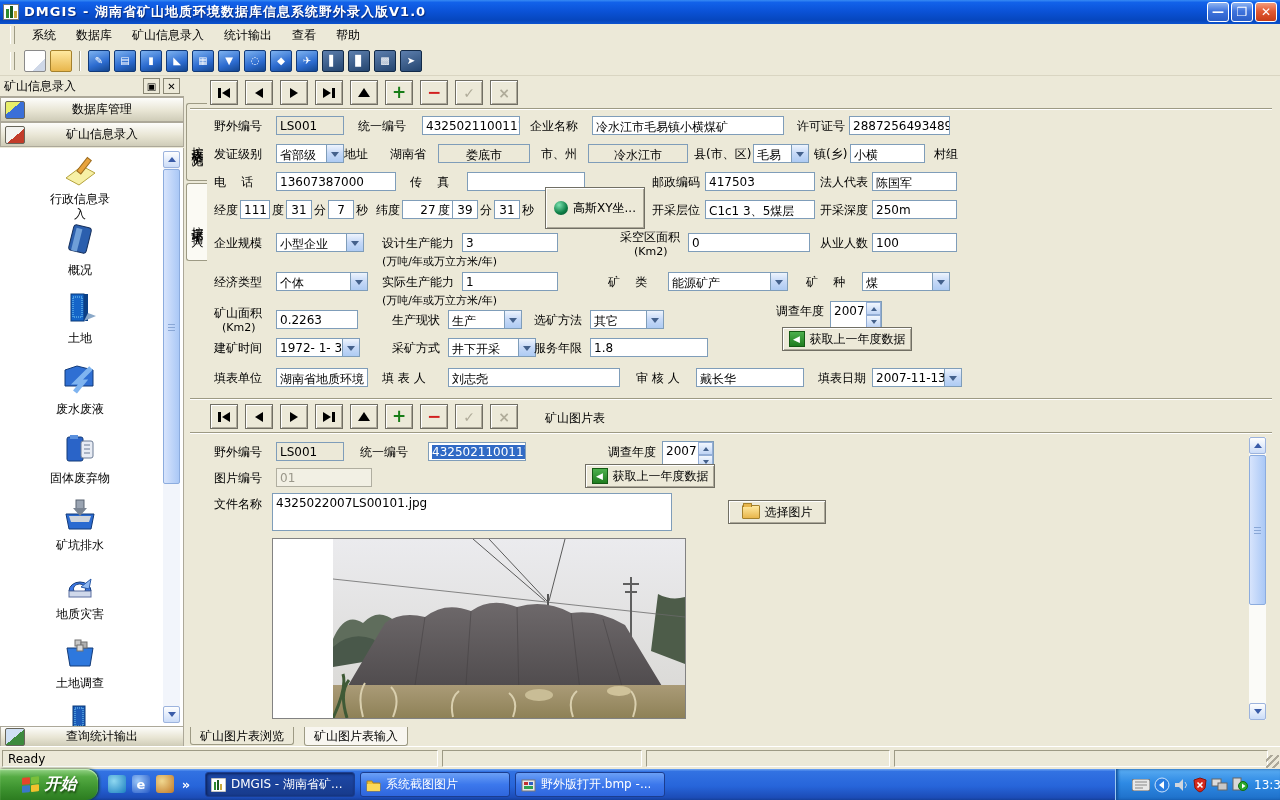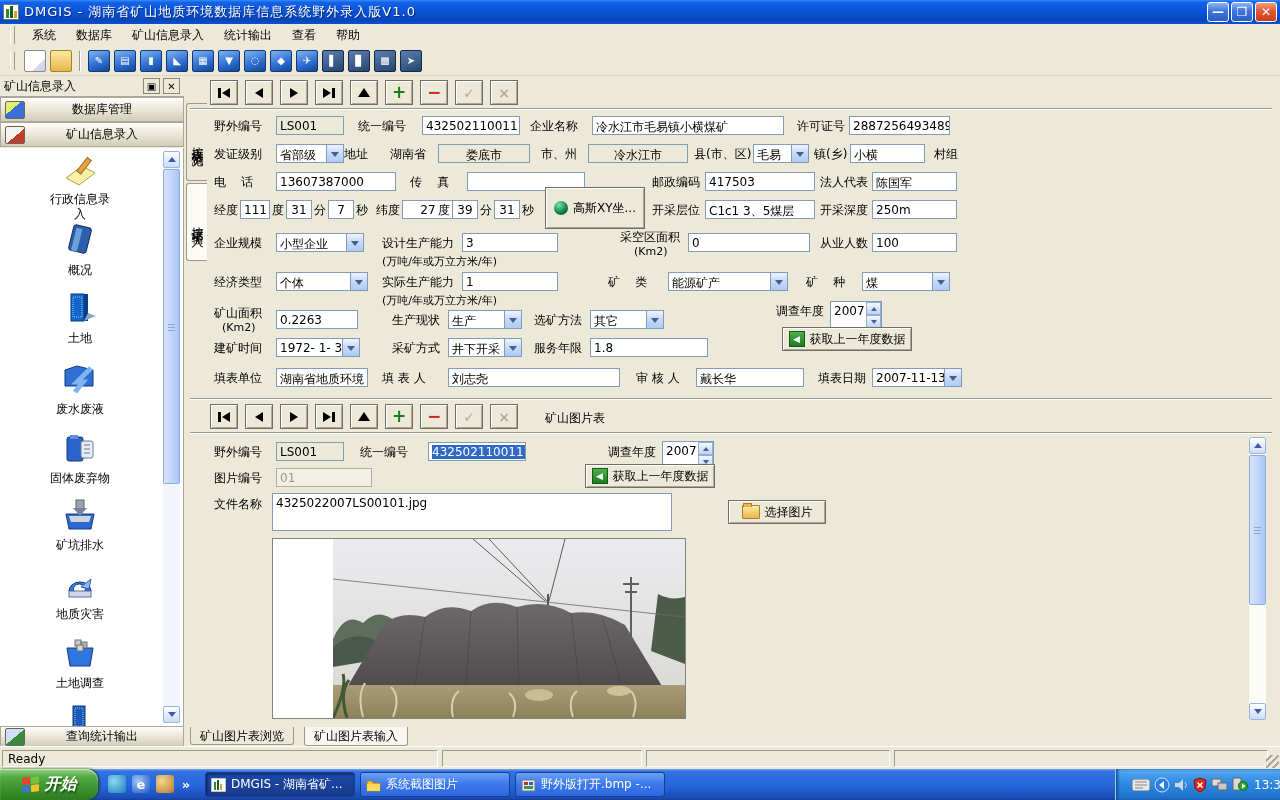--- a/index.html
+++ b/index.html
@@ -4,21 +4,21 @@
 <style>
   html,body{margin:0;padding:0}
   #screen{position:relative;width:1280px;height:800px;overflow:hidden;background:#ece9d8;
     font-family:"DejaVu Sans",sans-serif;font-size:12px;color:#000}
   
   .titlebar{position:absolute;left:0;top:0;width:1280px;height:24px;
     background:linear-gradient(180deg,#378bf4 0%,#1262ea 10%,#0b53d8 45%,#0646bd 85%,#0c53cf 100%);
     display:flex;align-items:center;padding:0 3px;box-sizing:border-box}
   .app-icon{width:16px;height:16px;background:#fff;border:1px solid #777;display:flex;align-items:flex-end;justify-content:center;gap:1px;padding:1px;box-sizing:border-box}
   .app-icon i{display:block;width:3px;background:#2e8b2e}
-  .title-text{color:#fff;font-weight:normal;font-size:13px;margin-left:5px;letter-spacing:1px;text-shadow:1px 1px 1px #072a7a;white-space:pre}
+  .title-text{color:#fff;font-weight:bold;font-size:13px;margin-left:5px;letter-spacing:1px;text-shadow:1px 1px 1px #072a7a;white-space:pre}
   .win-controls{margin-left:auto;display:flex}
   .winbtn{width:22px;height:20px;border:1px solid #fff;border-radius:3px;margin-left:2px;color:#fff;
     display:flex;align-items:center;justify-content:center;font-size:12px;font-weight:bold;box-sizing:border-box}
   .winbtn.b-min,.winbtn.b-max{background:linear-gradient(180deg,#8db4f2,#3f74dd 45%,#2a5ec8)}
   .winbtn.b-close{background:linear-gradient(180deg,#f19c7d,#e25a33 45%,#c83c17)}
   
   .menubar{position:absolute;left:0;top:24px;width:1280px;height:22px;background:#ece9d8;display:flex;align-items:center;padding-left:10px;box-sizing:border-box}
   .menu-item{padding:2px 10px;white-space:pre}
   .toolbar{position:absolute;left:0;top:46px;width:1280px;height:30px;background:#ece9d8;display:flex;align-items:center;padding-left:10px;box-sizing:border-box;border-bottom:1px solid #d9d5c2}
   .grip{width:3px;height:18px;border-left:1px solid #fff;border-right:1px solid #9d9a84;margin-right:7px}
@@ -415,21 +415,21 @@
   <div class="spin" style="left:830px;top:301px;width:52px"><span>2007</span>
     <span class="spinbtns"><span class="sbx u"></span><span class="sbx d"></span></span>
   </div>
 
   <span class="lbl" style="left:214px;top:341px">建矿时间</span>
   <div class="combo" style="left:276px;top:338px;width:84px">
       <span class="val">1972- 1- 3</span>
       <span class="caret"></span>
     </div>
   <span class="lbl" style="left:392px;top:341px">采矿方式</span>
-  <div class="combo" style="left:448px;top:338px;width:74px">
+  <div class="combo" style="left:448px;top:338px;width:88px">
       <span class="val">井下开采</span>
       <span class="caret"></span>
     </div>
   <span class="lbl" style="left:534px;top:341px">服务年限</span>
   <div class="inp" style="left:590px;top:338px;width:118px">1.8</div>
   <div class="btn" style="left:782px;top:327px;width:130px;height:24px">
     <span class="greenbox">◀</span><span>获取上一年度数据</span>
   </div>
 
   <span class="lbl" style="left:214px;top:371px">填表单位</span>

